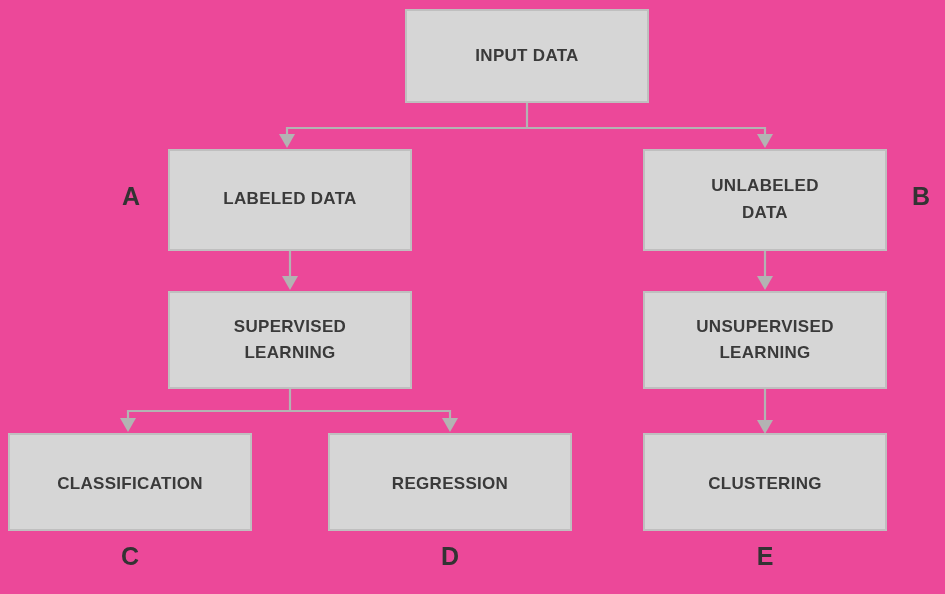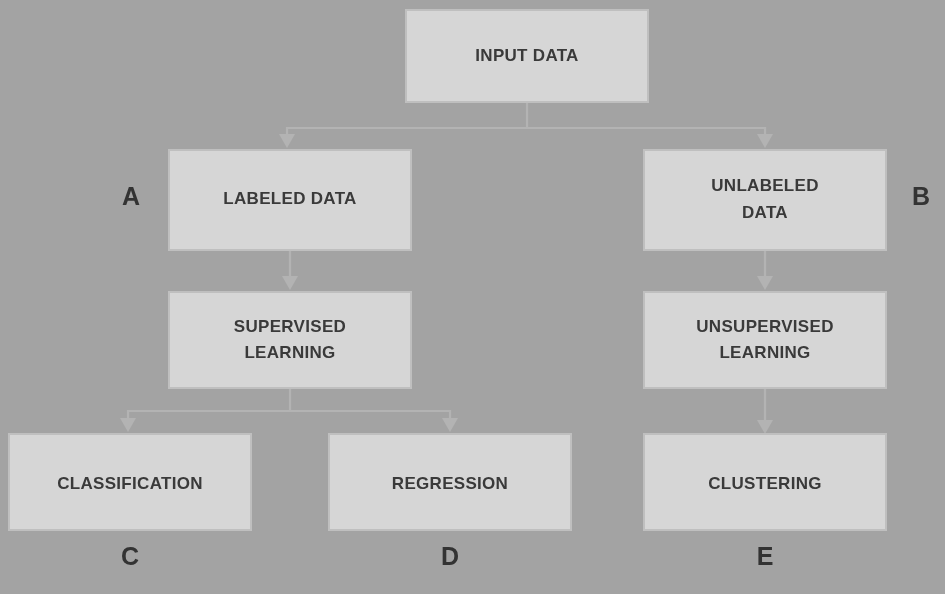--- a/index.html
+++ b/index.html
@@ -10,21 +10,21 @@
   body {
     width: 945px;
     height: 594px;
     font-family: "Liberation Sans", sans-serif;
     overflow: hidden;
   }
   #flowchart-root {
     position: relative;
     width: 945px;
     height: 594px;
-    background: #a3a3a3;
+    background: #ec4899;
     text-align: center;
   }
   svg.chart-svg {
     position: absolute;
     top: 0;
     left: 0;
     width: 945px;
     height: 594px;
     display: block;
   }

